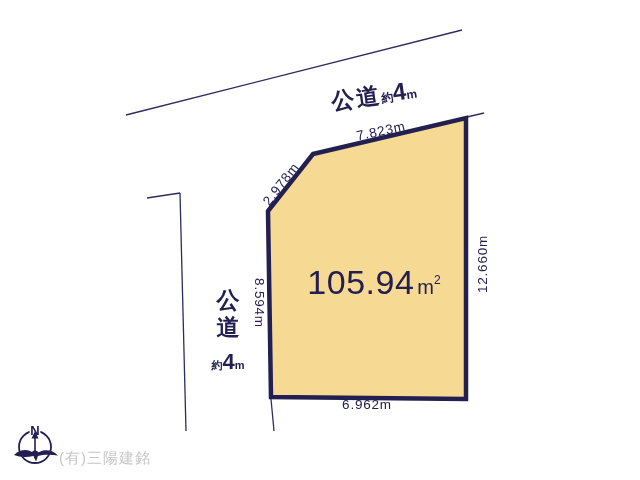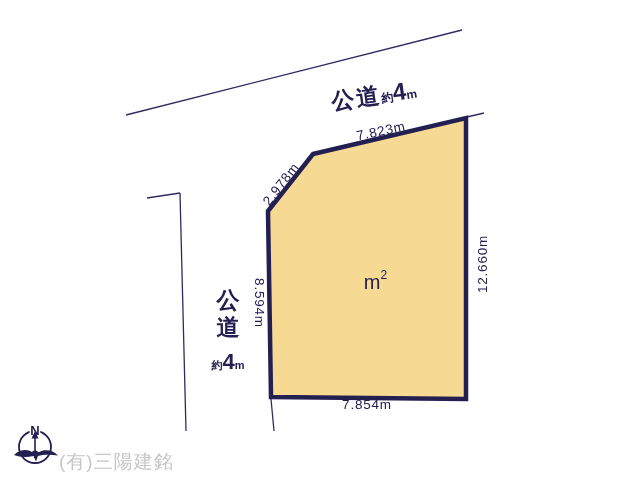--- a/index.html
+++ b/index.html
@@ -27,21 +27,21 @@
   .area-label .sup{font-size:12px;vertical-align:super;position:relative;top:-10px;}
   .road-left{
     position:absolute;left:204px;top:287px;width:48px;text-align:center;
     font-weight:600;
   }
   .road-left .kchar{display:block;font-size:23px;line-height:27px;}
   .road-left .approx-row{margin-top:10px;line-height:22px;}
   .road-left .small{font-size:11px;}
   .road-left .num{font-size:22px;}
   .company{
-    position:absolute;left:59px;top:449px;font-size:19px;letter-spacing:1px;
+    position:absolute;left:59px;top:449px;font-size:15px;letter-spacing:1px;
     color:#c6c6c6;font-weight:500;
   }
 </style>
 </head>
 <body>
 
 <div class="canvas">
 
   <svg class="layer" width="640" height="480" viewBox="0 0 640 480">
 
@@ -57,23 +57,24 @@
   </svg>
 
   <div class="label road-top" style="left:374px;top:96px;">
     <span class="kanji">公道</span><span class="small">約</span><span class="num">4</span><span class="small">m</span>
   </div>
 
   <div class="label dim rot-top" style="left:381px;top:131px;">7.823m</div>
   <div class="label dim rot-diag" style="left:281px;top:184px;">2.978m</div>
   <div class="label dim rot-left" style="left:259px;top:303px;">8.594m</div>
   <div class="label dim rot-right" style="left:482px;top:264px;">12.660m</div>
-  <div class="label dim" style="left:367px;top:404px;">7.854m</div>
+  <div class="label dim" style="left:367px;top:404px;">6.962m</div>
 
   <div class="label area-label" style="left:374px;top:282px;">
+    <span class="num">105.94</span>
     <span class="unit">m</span>
     <span class="sup">2</span>
   </div>
 
   <div class="road-left">
     <span class="kchar">公</span>
     <span class="kchar">道</span>
     <div class="approx-row">
       <span class="small">約</span><span class="num">4</span><span class="small">m</span>
     </div>

